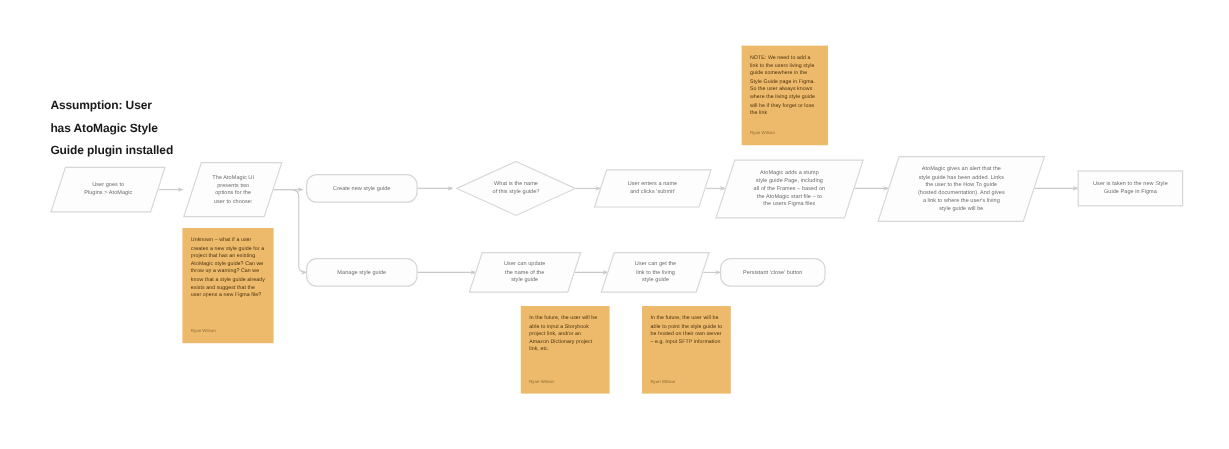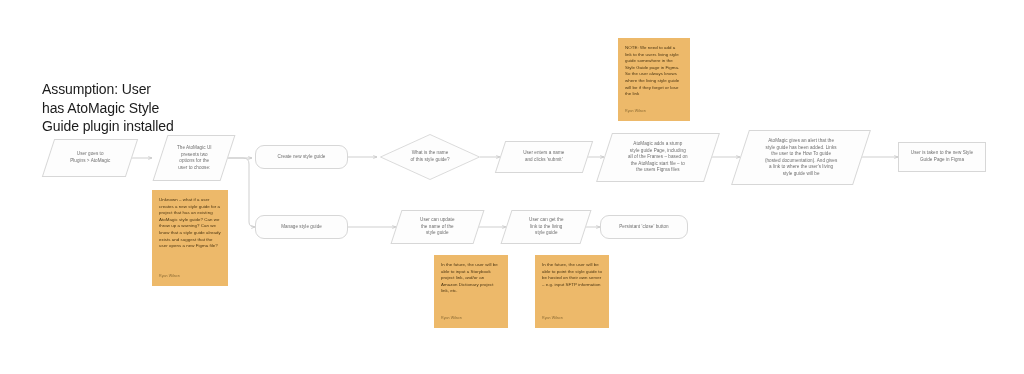--- a/index.html
+++ b/index.html
@@ -22,25 +22,26 @@
     width: 1024px;
     height: 374px;
   }
 
   
   .assumption-title {
     position: absolute;
     left: 42px;
     top: 80px;
     width: 200px;
-    font-size: 14px;
+    font-size: 10px;
     line-height: 18.5px;
     letter-spacing: -0.1px;
     color: #1b1b1b;
     white-space: pre-line;
+    font-weight: bold;
   }
 
   
   svg.links {
     position: absolute;
     left: 0;
     top: 0;
     width: 1024px;
     height: 374px;
     overflow: visible;

